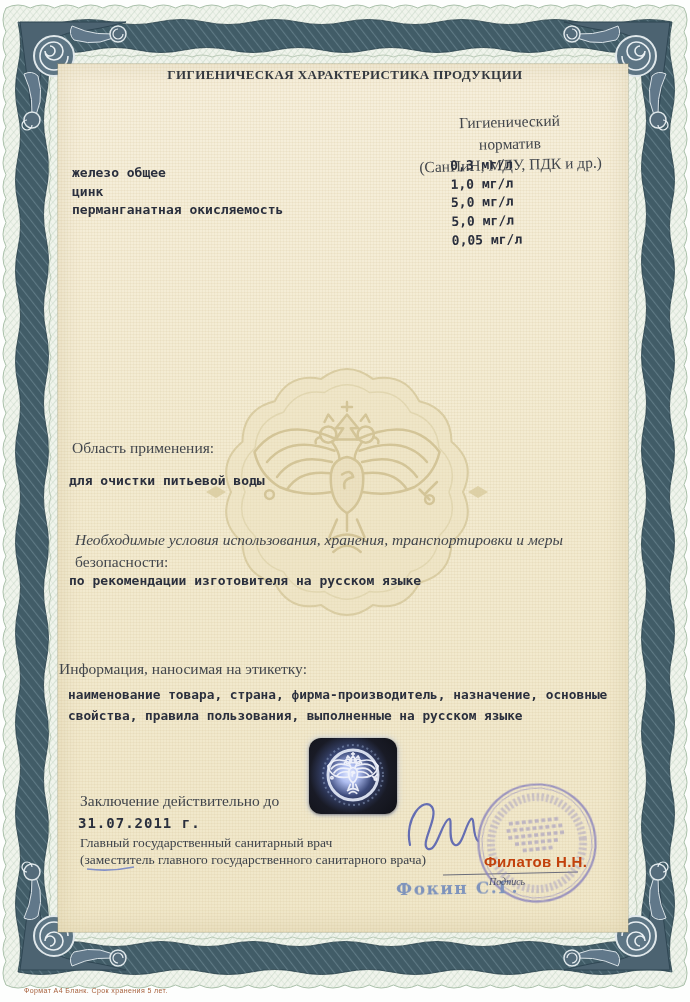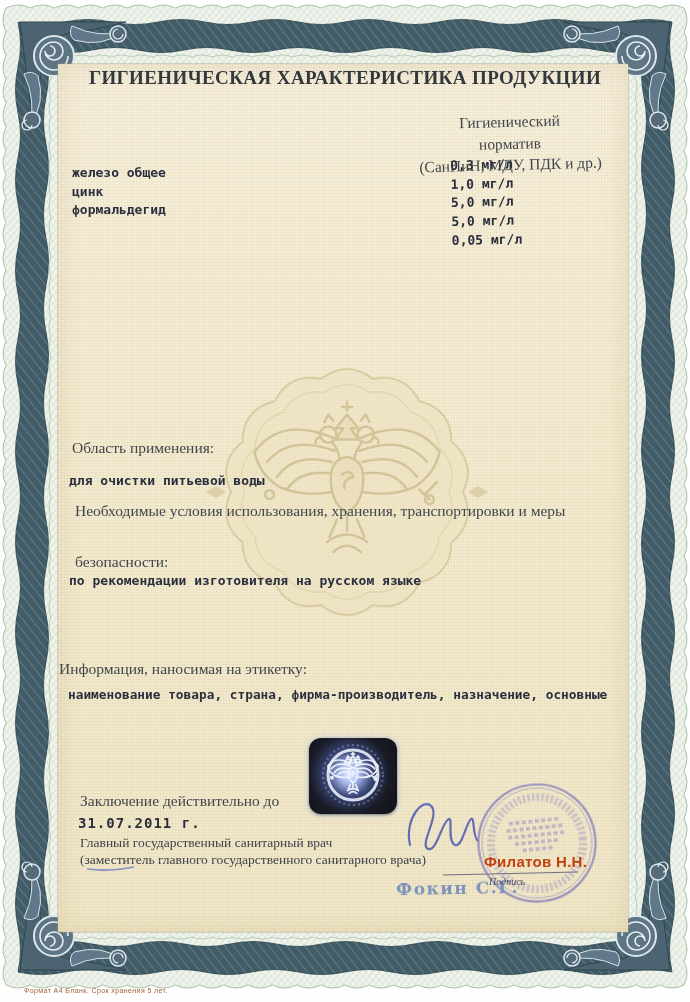--- a/index.html
+++ b/index.html
@@ -13,36 +13,36 @@
   #frame{z-index:1;}
   .panel{position:absolute;left:58px;top:64px;width:570px;height:868px;z-index:2;
     background:
       repeating-linear-gradient(0deg, rgba(205,185,140,.14) 0 1px, rgba(255,255,255,0) 1px 3px),
       repeating-linear-gradient(90deg, rgba(205,185,140,.12) 0 1px, rgba(255,255,255,0) 1px 3px),
       linear-gradient(180deg,#f6efdc 0%, var(--c-paper) 45%, #f0e7c9 100%);
     box-shadow: 0 0 0 1px rgba(160,150,110,.35), inset 0 0 24px rgba(170,150,95,.22);}
   #art{z-index:3;}
   .content{position:absolute;inset:0;z-index:4;}
   .content > div{position:absolute;white-space:nowrap;}
-  .title{left:0;top:67px;width:100%;text-align:center;font-size:19px;font-weight:bold;
+  .title{left:0;top:67px;width:100%;text-align:center;font-size:13px;font-weight:bold;
          letter-spacing:.4px;color:#33383e;}
   .serif{font-size:15.5px;color:#42464c;}
   .serif-sm{font-size:13.5px;color:#3d424a;}
   .mono{font-family:"DejaVu Sans Mono",monospace;font-weight:bold;font-size:13px;
         color:var(--c-typewriter);}
   .hdr-left{left:72px;top:114px;line-height:23px;}
   .hdr-right{left:395px;top:111px;width:230px;text-align:center;line-height:21.5px;
              transform:rotate(-1.5deg);}
   .col-names{left:72px;top:164px;line-height:18.7px;}
   .col-values{left:450px;top:157px;line-height:18.7px;transform:rotate(-1.2deg);
               transform-origin:left top;}
   .col-names span,.col-values span{display:block;}
   .app-label{left:72px;top:439px;}
   .app-value{left:69px;top:473px;}
-  .cond-1{left:75px;top:502px;}
+  .cond-1{left:75px;top:531px;font-style:italic;}
   .cond-2{left:75px;top:553px;}
   .cond-value{left:69px;top:573px;}
   .info-label{left:59px;top:660px;}
   .info-v1{left:68px;top:687px;font-size:12.8px;}
   .info-v2{left:68px;top:708px;font-size:12.8px;}
   .valid-label{left:80px;top:792px;}
   .valid-date{left:78px;top:815px;font-size:14px;letter-spacing:1px;}
   .sig-1{left:80px;top:835px;}
   .sig-2{left:80px;top:852px;}
   .fokin{left:396px;top:878px;font-family:"DejaVu Serif",serif;font-weight:bold;font-size:17px;
@@ -166,39 +166,40 @@
 
     <div class="hdr-right serif">
       <div>Гигиенический</div>
       <div>норматив</div>
       <div>(СанПиН, МДУ, ПДК и др.)</div>
     </div>
 
     <div class="col-names mono">
       <span>железо общее</span>
       <span>цинк</span>
-      <span>формальдегид</span>
+      <span>перманганатная окисляемость</span>
     </div>
     <div class="col-values mono">
       <span>0,3 мг/л</span>
       <span>1,0 мг/л</span>
       <span>5,0 мг/л</span>
       <span>5,0 мг/л</span>
       <span>0,05 мг/л</span>
     </div>
 
     <div class="app-label serif">Область применения:</div>
     <div class="app-value mono">для очистки питьевой воды</div>
 
     <div class="cond-1 serif">Необходимые условия использования,  хранения,  транспортировки и меры</div>
     <div class="cond-2 serif">безопасности:</div>
     <div class="cond-value mono">по рекомендации изготовителя на русском языке</div>
 
     <div class="info-label serif">Информация,  наносимая на этикетку:</div>
     <div class="info-v1 mono">наименование товара, страна, фирма-производитель, назначение, основные</div>
+    <div class="info-v2 mono">свойства, правила пользования, выполненные на русском языке</div>
 
     <div class="valid-label serif">Заключение действительно до</div>
     <div class="valid-date mono">31.07.2011 г.</div>
 
     <div class="sig-1 serif-sm">Главный государственный санитарный врач</div>
     <div class="sig-2 serif-sm">(заместитель главного государственного санитарного врача)</div>
 
     <div class="fokin">Фокин С.Г.</div>
     <div class="filatov">Филатов Н.Н.</div>
     <div class="podpis">Подпись</div>

